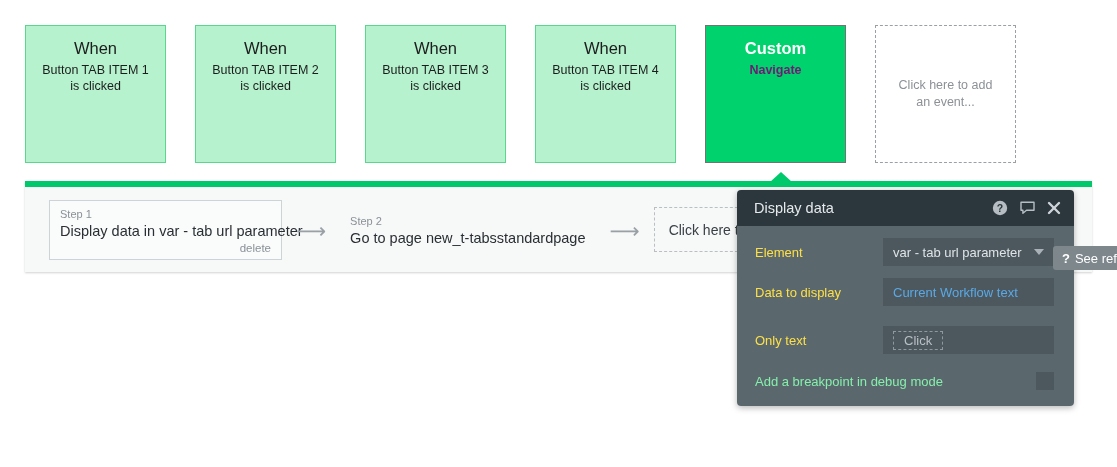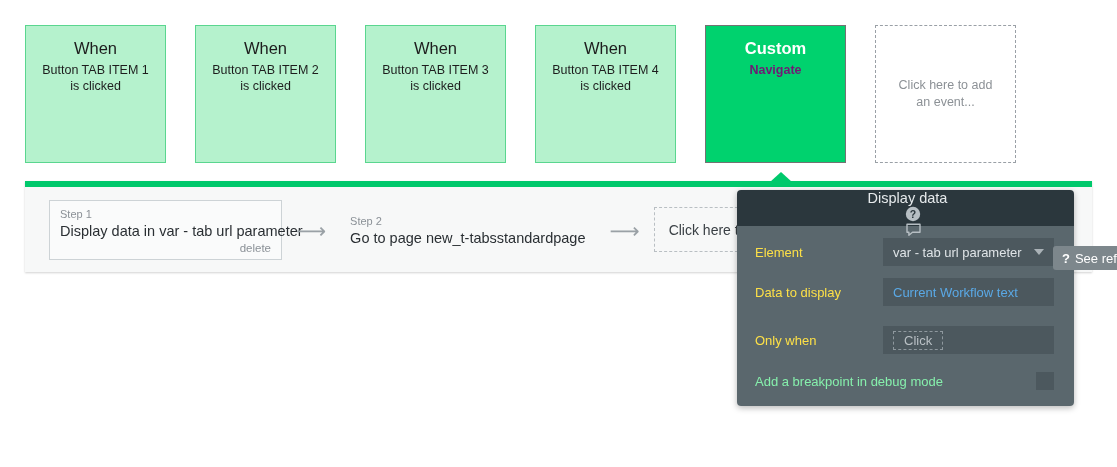--- a/index.html
+++ b/index.html
@@ -168,21 +168,20 @@
   }
   #dialog-header {
     height: 36px;
     background: #2b373d;
     border-radius: 4px 4px 0 0;
     display: flex;
     align-items: center;
     padding: 0 13px 0 17px;
     position: relative;
     cursor: move;
-    flex-direction: column;
   }
   #dialog-title {
     color: #e6eaec;
     font-size: 14.5px;
     flex: 1;
   }
   .hdr-icon {
     margin-left: 11px;
     color: #b6bec3;
     display: inline-flex;
@@ -375,21 +374,21 @@
     </div>
 
     <div class="field-row">
       <div class="field-label">Data to display</div>
       <div class="field-control">
         <span class="link-value">Current Workflow text</span>
       </div>
     </div>
 
     <div class="field-row" style="margin-top:20px;">
-      <div class="field-label">Only when</div>
+      <div class="field-label">Only text</div>
       <div class="field-control">
         <span class="dashed-token">Click</span>
       </div>
     </div>
 
     <div id="breakpoint-row">
       <div id="breakpoint-label">Add a breakpoint in debug mode</div>
       <div class="checkbox-box"></div>
     </div>
 

